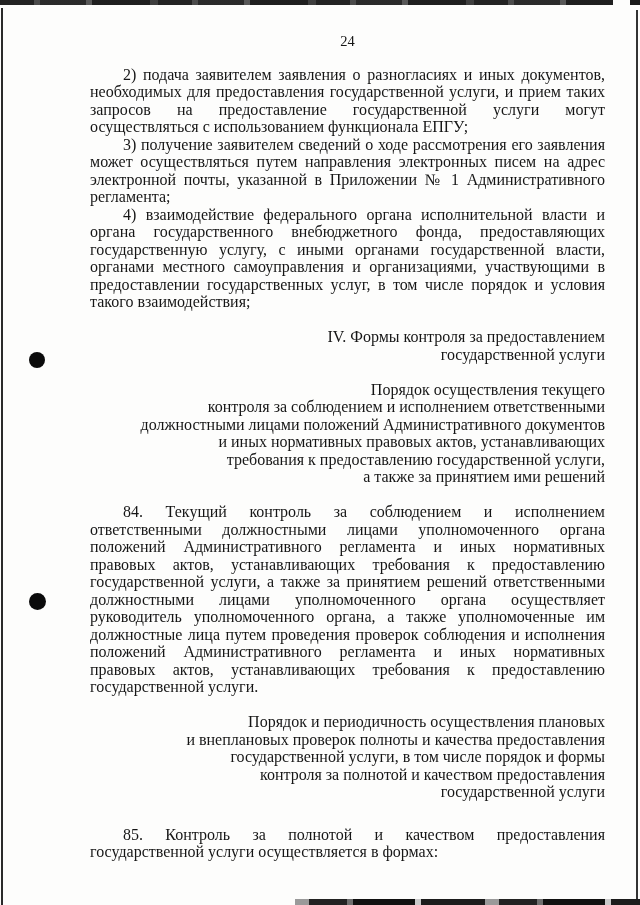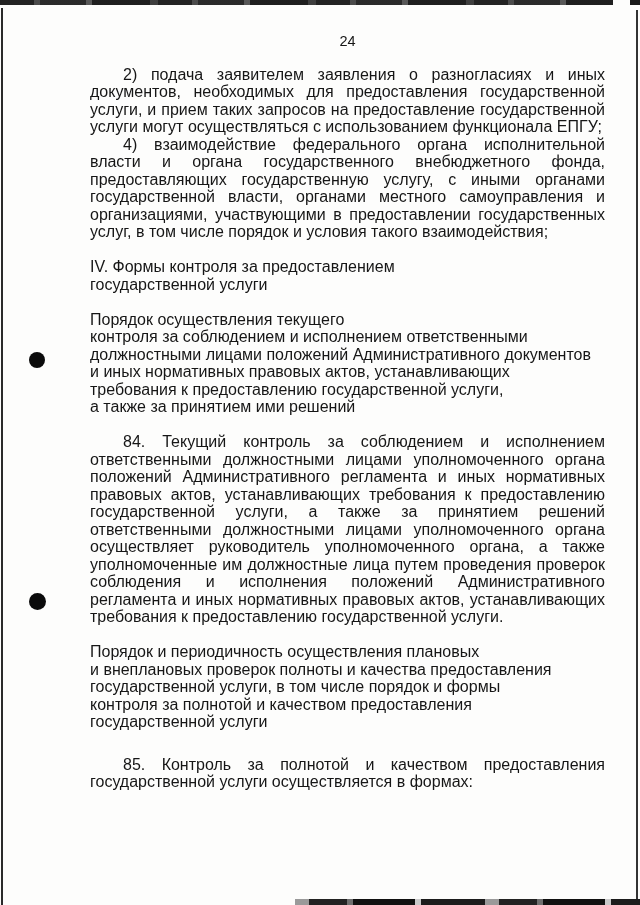--- a/index.html
+++ b/index.html
@@ -2,21 +2,21 @@
 <html lang="ru"><head>
 <meta charset="utf-8">
 <style>
   html, body { margin: 0; padding: 0; background: #e8e8e8; }
   .page {
     position: relative;
     width: 640px;
     height: 905px;
     background: #fdfdfc;
     overflow: hidden;
-    font-family: Liberation Sans, sans-serif;
+    font-family: Liberation Serif, serif;
     color: #161616;
   }
 
   
   .scan-edge-top {
     position: absolute; top: 0; left: 0; width: 613px; height: 5px;
     background:
       repeating-linear-gradient(90deg,
         #101010 0 34px, #3c3c3c 34px 40px,
         #181818 40px 86px, #4a4a4a 86px 92px,
@@ -63,41 +63,42 @@
     font-size: 14.5px;
     margin: 0 0 15px 0;
   }
   p.para {
     margin: 0;
     text-align: justify;
     text-indent: 33px;
   }
   .heading, .subheading {
     margin: 17.5px 0 0 0;
-    text-align: left;
+    text-align: right;
     white-space: pre-line;
   }
 </style>
 </head>
 <body>
 
 <div class="page">
 
   <div class="scan-edge-top"></div>
   <div class="scan-edge-top-right"></div>
   <div class="scan-edge-left"></div>
   <div class="scan-edge-right"></div>
   <div class="scan-edge-bottom"></div>
   <div class="punch-hole top"></div>
   <div class="punch-hole bottom"></div>
 
   <div class="content">
     <div class="pagenum">24</div>
 
     <p class="para">2) подача заявителем заявления о разногласиях и иных документов, необходимых для предоставления государственной услуги, и прием таких запросов на предоставление государственной услуги могут осуществляться с использованием функционала ЕПГУ;</p>
+    <p class="para">3) получение заявителем сведений о ходе рассмотрения его заявления может осуществляться путем направления электронных писем на адрес электронной почты, указанной в Приложении № 1 Административного регламента;</p>
     <p class="para">4) взаимодействие федерального органа исполнительной власти и органа государственного внебюджетного фонда, предоставляющих государственную услугу, с иными органами государственной власти, органами местного самоуправления и организациями, участвующими в предоставлении государственных услуг, в том числе порядок и условия такого взаимодействия;</p>
 
     <div class="heading">IV. Формы контроля за предоставлением
 государственной услуги</div>
 
     <div class="subheading">Порядок осуществления текущего
 контроля за соблюдением и исполнением ответственными
 должностными лицами положений Административного документов
 и иных нормативных правовых актов, устанавливающих
 требования к предоставлению государственной услуги,

